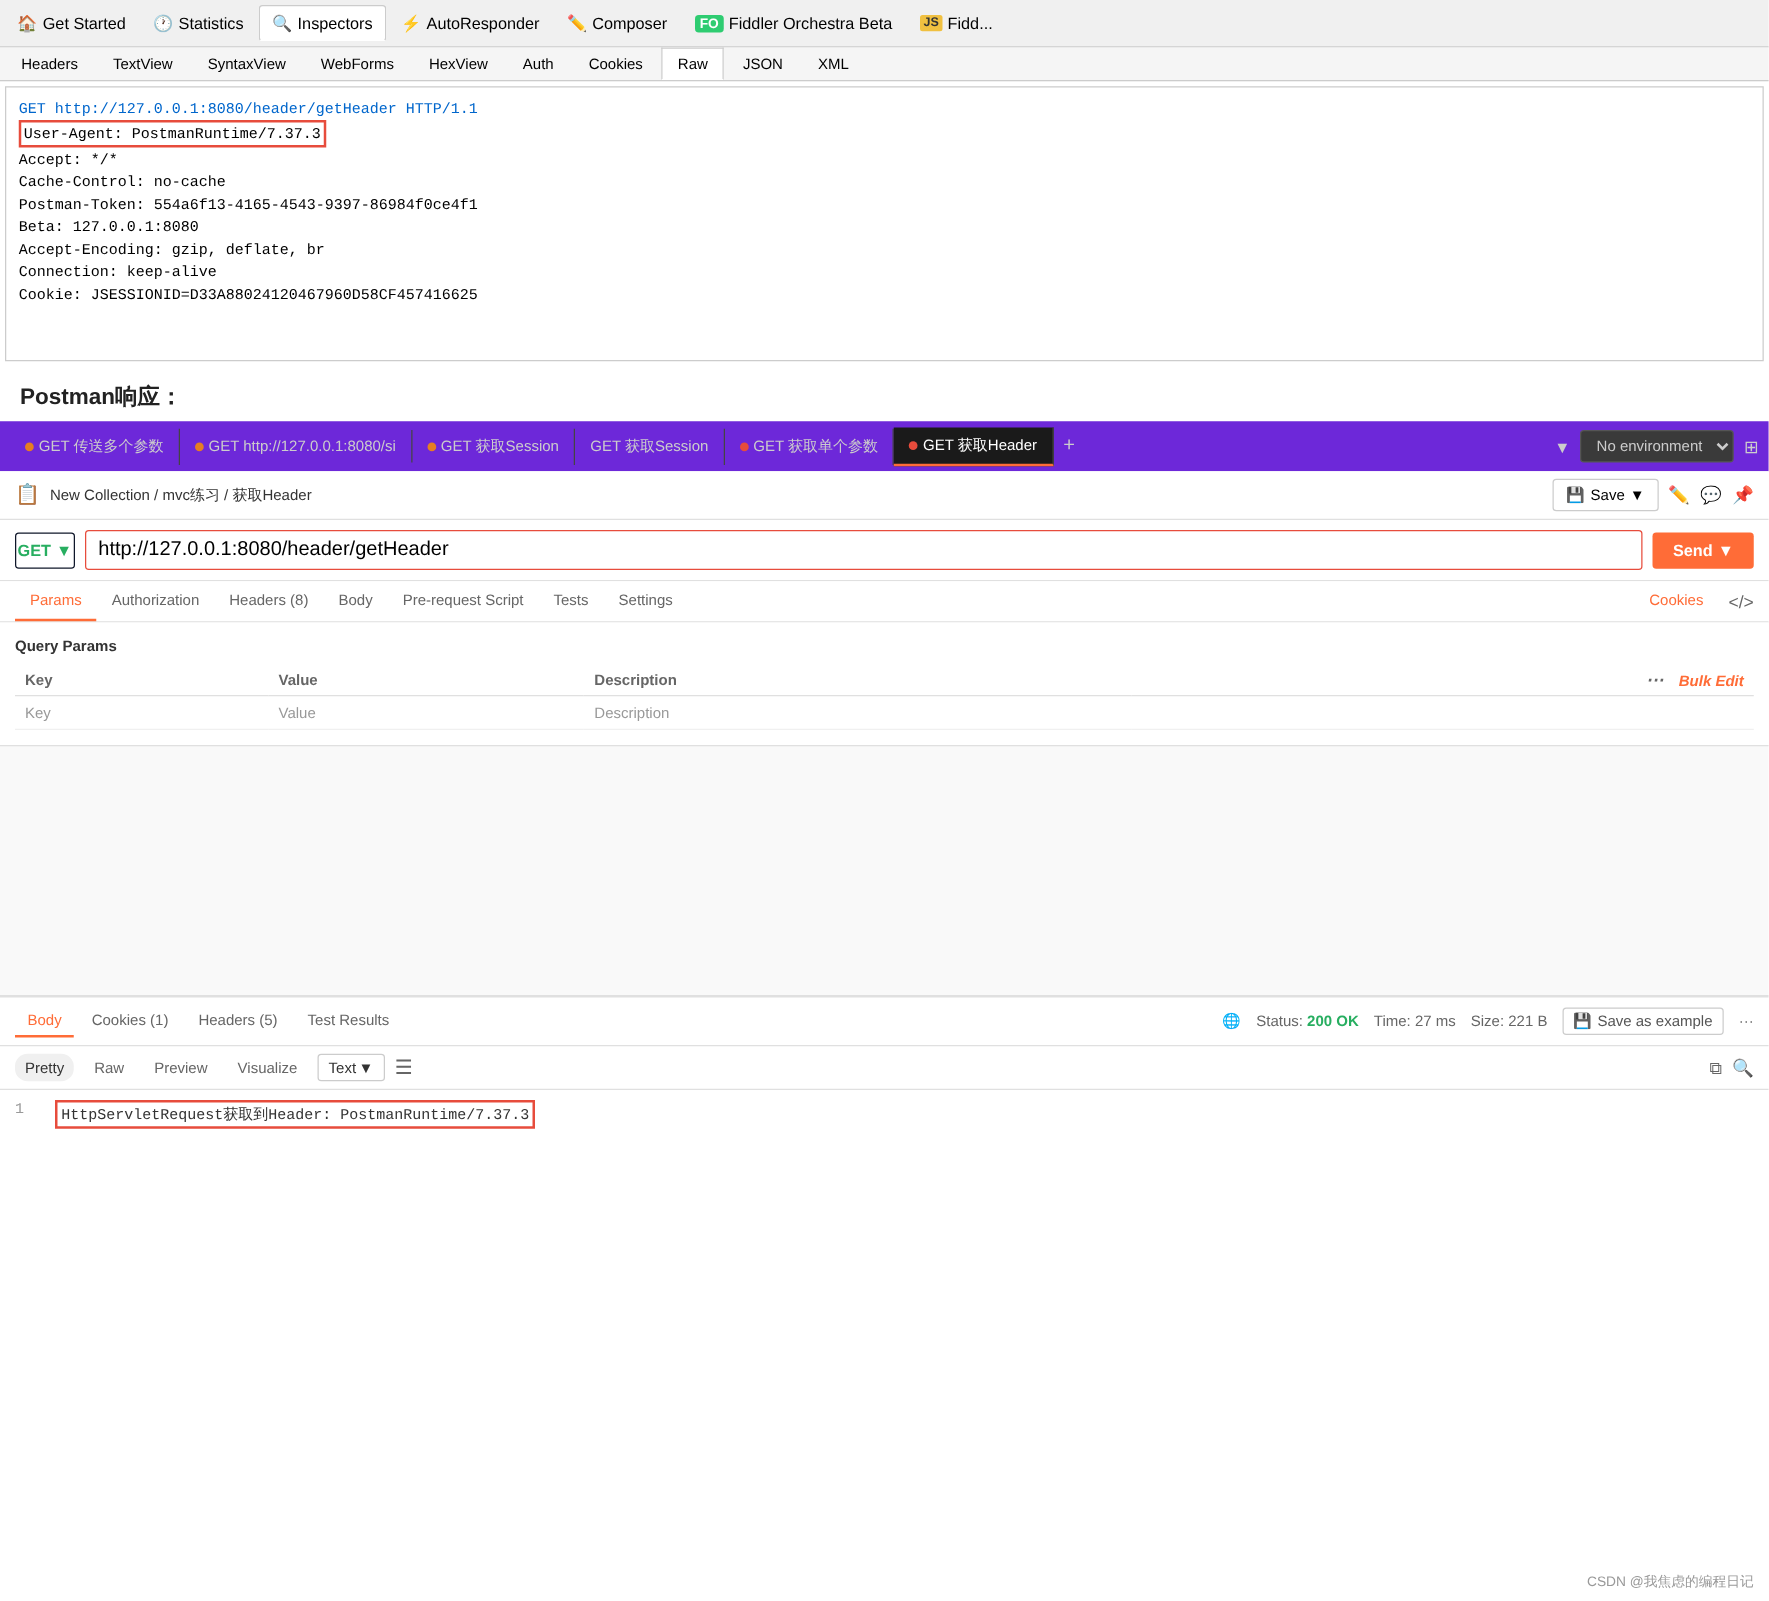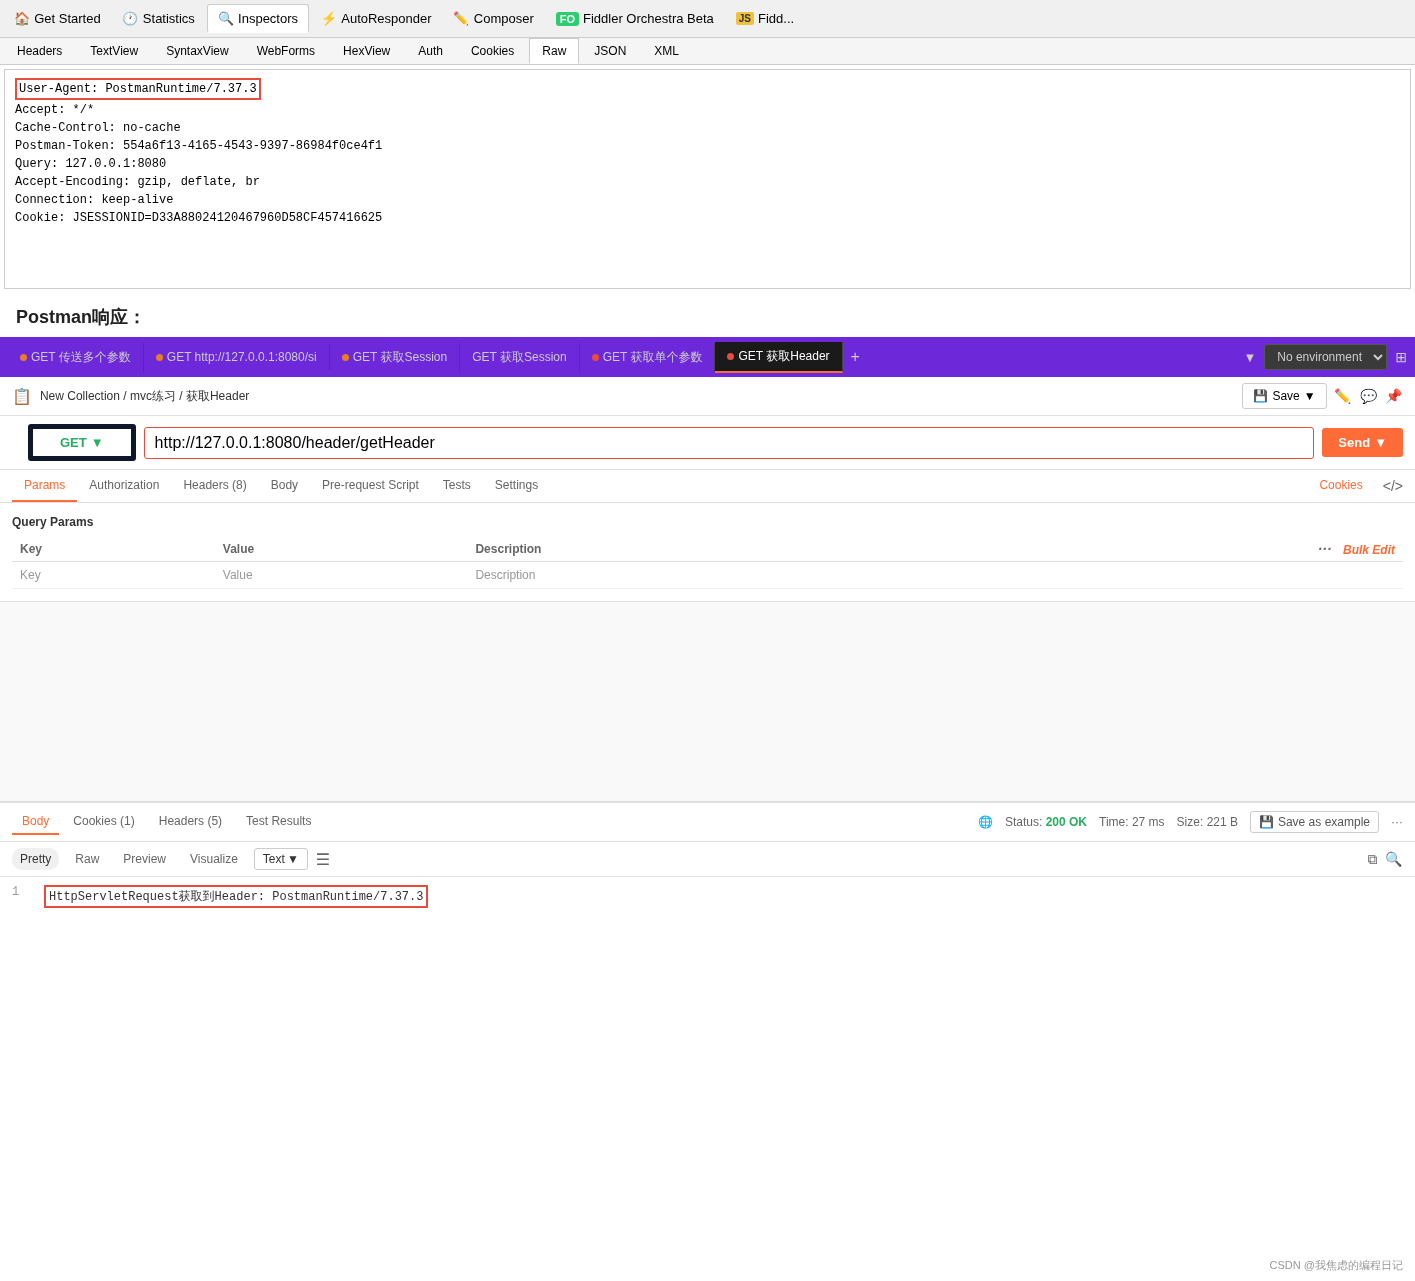--- a/index.html
+++ b/index.html
@@ -156,31 +156,30 @@
     
     .url-bar {
       display: flex;
       align-items: center;
       padding: 8px 12px;
       gap: 8px;
       border-bottom: 1px solid #e0e0e0;
     }
     .method-select {
       background: #fff;
-      border: 5px solid #0f172a;
-      padding: 6px 27px;
+      border: 1px solid #0f172a;
+      padding: 6px 1px;
       font-size: 13px;
       cursor: pointer;
       border-radius: 3px;
       color: #27ae60;
       font-weight: bold;
       display: flex;
       align-items: center;
       gap: 4px;
-      margin-left: 16px;
     }
     .url-input {
       flex: 1;
       border: 1px solid #e74c3c;
       padding: 6px 10px;
       font-size: 16px;
       border-radius: 3px;
       outline: none;
     }
     .send-btn {
@@ -388,27 +387,30 @@
   <div class="fiddler-subtab"><span>HexView</span></div>
   <div class="fiddler-subtab"><span>Auth</span></div>
   <div class="fiddler-subtab"><span>Cookies</span></div>
   <div class="fiddler-subtab active"><span>Raw</span></div>
   <div class="fiddler-subtab"><span>JSON</span></div>
   <div class="fiddler-subtab"><span>XML</span></div>
 </div>
 
 <div class="fiddler-request-area">
   <div>
+    <span class="req-first-line">GET http://127.0.0.1:8080/header/getHeader HTTP/1.1</span>
+  </div>
+  <div>
     <span class="req-highlighted">User-Agent: PostmanRuntime/7.37.3</span>
   </div>
   <div>Accept: */*</div>
   <div>
     <div>Cache-Control: no-cache</div>
     <div>Postman-Token: 554a6f13-4165-4543-9397-86984f0ce4f1</div>
-    <div>Query: 127.0.0.1:8080</div>
+    <div>Beta: 127.0.0.1:8080</div>
     <div>Accept-Encoding: gzip, deflate, br</div>
     <div>Connection: keep-alive</div>
     <div>Cookie: JSESSIONID=D33A88024120467960D58CF457416625</div>
   </div>
 </div>
 
 <div class="postman-heading">Postman响应：</div>
 
 <div class="postman-container">
 

